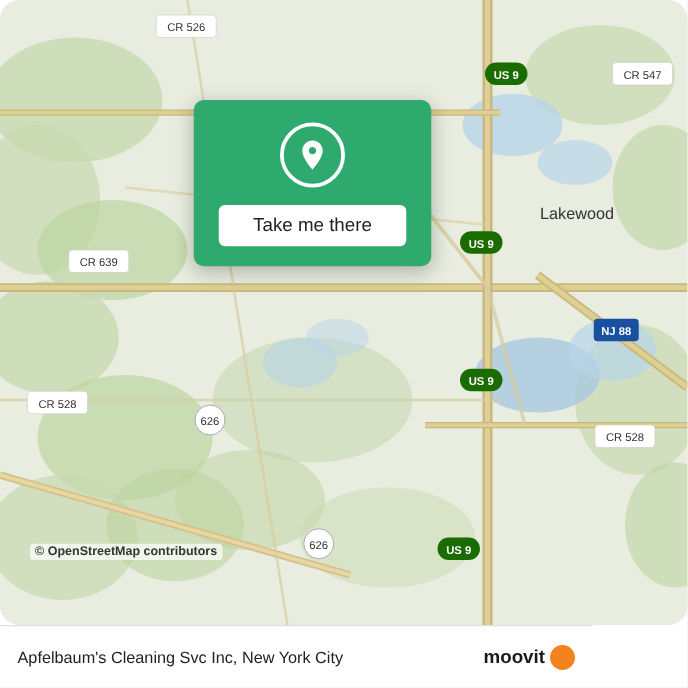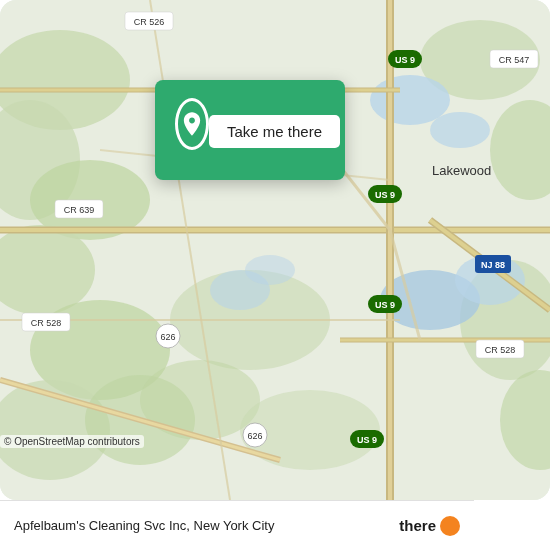--- a/index.html
+++ b/index.html
@@ -31,21 +31,21 @@
 
     
     #location-card {
       position: absolute;
       top: 80px;
       left: 155px;
       width: 190px;
       background: #2eaa6e;
       border-radius: 8px;
       display: flex;
-      flex-direction: row;
+      flex-direction: column;
       align-items: center;
       padding: 18px 20px 16px 20px;
       box-shadow: 0 4px 16px rgba(0,0,0,0.25);
       cursor: pointer;
     }
 
     #pin-icon-wrapper {
       width: 52px;
       height: 52px;
       background: #2eaa6e;
@@ -110,26 +110,27 @@
       width: 20px;
       height: 20px;
       background: #f4831f;
       border-radius: 50%;
       display: inline-block;
     }
 
     #osm-credit {
       position: absolute;
       bottom: 52px;
-      left: 0;
+      left: 24px;
       font-size: 10px;
       color: #333;
       background: rgba(255,255,255,0.7);
       padding: 1px 4px;
       border-radius: 3px;
+      font-weight: bold;
     }
   </style>
 </head>
 <body>
 
 <div id="map-container">
 
   <svg id="map-bg" viewBox="0 0 550 500" xmlns="http://www.w3.org/2000/svg">
 
     <rect width="550" height="500" fill="#e8ede0"></rect>
@@ -231,16 +232,16 @@
   </div>
 
   <div id="osm-credit">
     <span>© OpenStreetMap contributors</span>
   </div>
 </div>
 
 <div id="bottom-bar">
   <span id="location-title">Apfelbaum's Cleaning Svc Inc, New York City</span>
   <div id="moovit-logo">
-    <span id="moovit-text">there</span>
+    <span id="moovit-text">moovit</span>
     <span id="moovit-dot"></span>
   </div>
 </div>
 
 </body></html>

